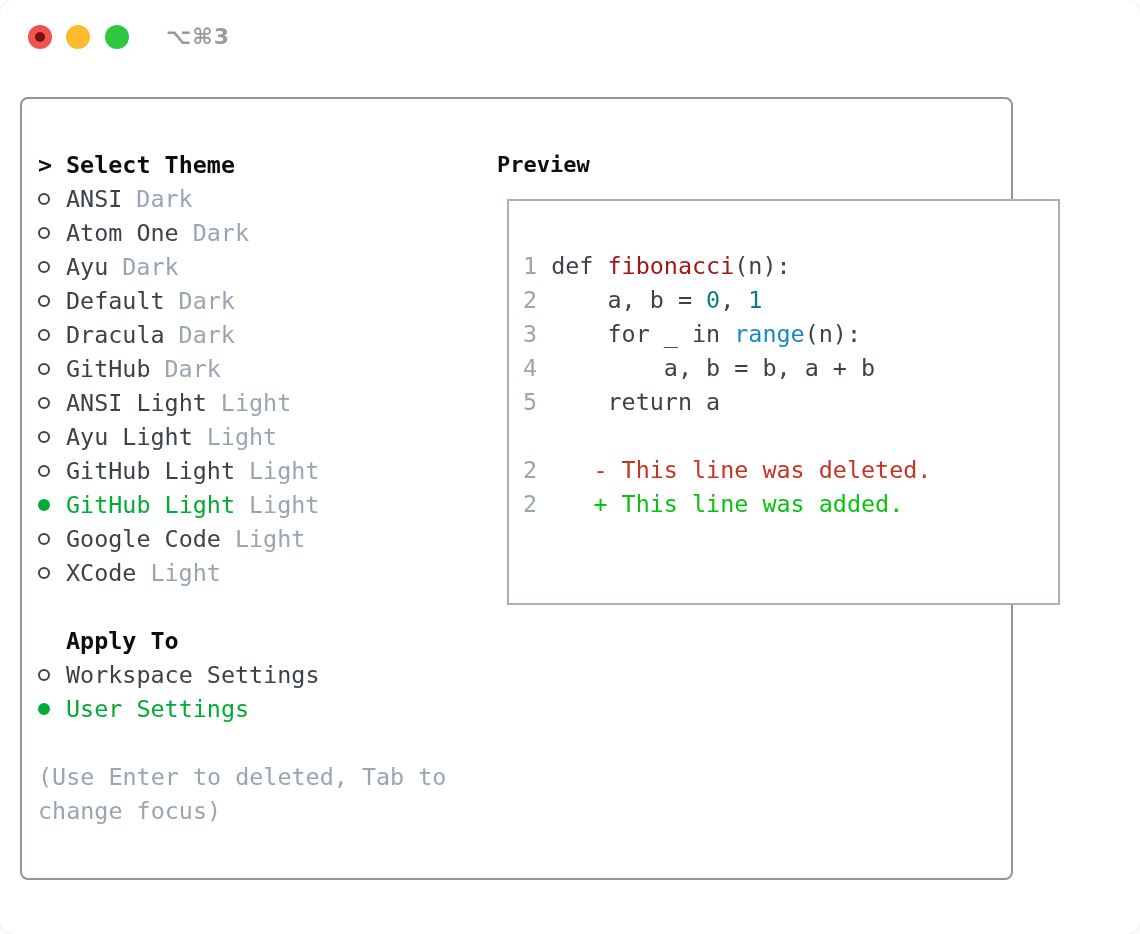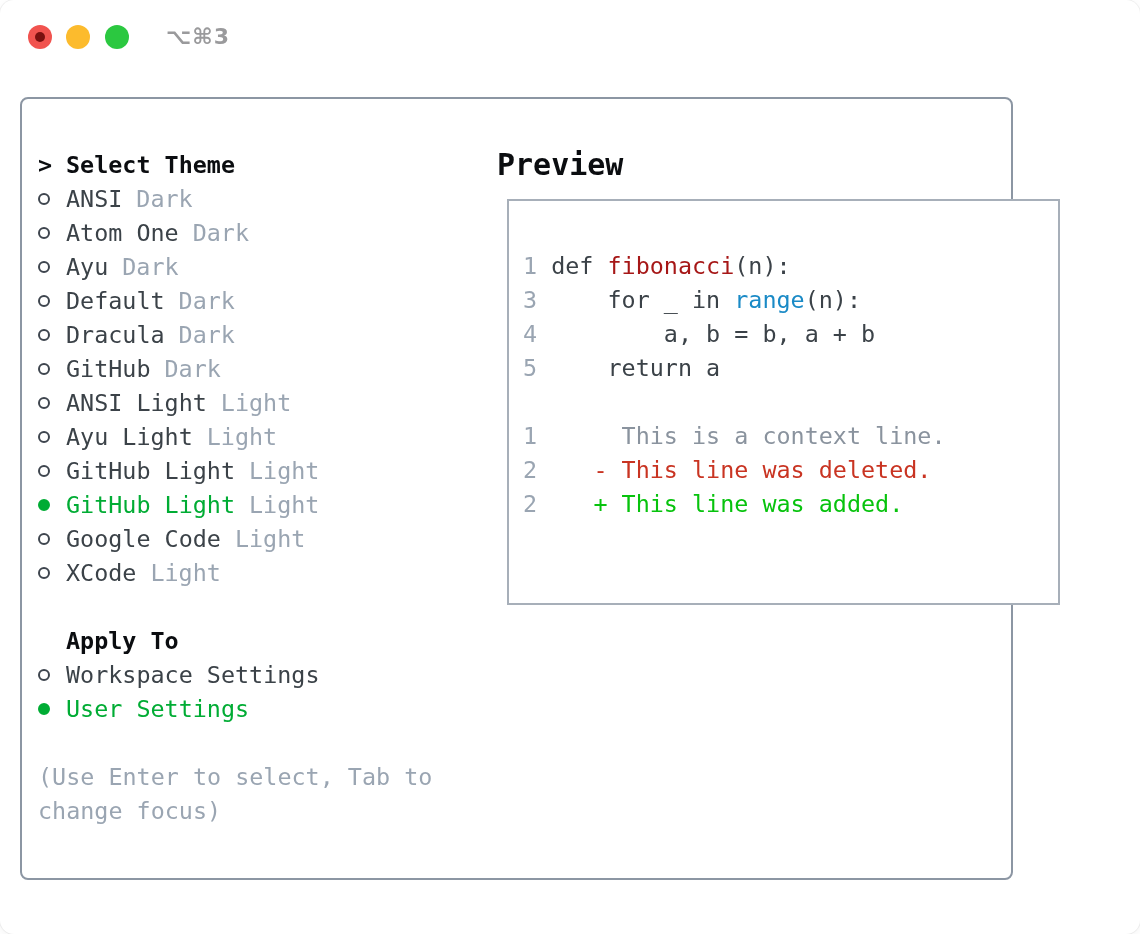--- a/index.html
+++ b/index.html
@@ -48,21 +48,21 @@
   .circle{width:12px;height:12px;box-sizing:border-box;border:2px solid #3E454E;
           border-radius:50%;display:inline-block;}
   .circle.sel{background:var(--accent-green);border-color:var(--accent-green);}
   .olabel{color:var(--text-dark);}
   .olabel.sel{color:var(--accent-green);}
   .tag{color:var(--muted);margin-left:14px;}
   .spacer{height:34px;}
   .hint-line{height:34px;line-height:34px;color:var(--muted);white-space:pre;}
   
   .preview-title{position:absolute;left:475px;top:49px;height:34px;line-height:34px;
-                 font-size:30px;font-weight:700;color:var(--heading);}
+                 font-size:22px;font-weight:700;color:var(--heading);}
   .preview-box{position:absolute;left:485px;top:100px;width:553px;height:406px;
                box-sizing:border-box;border:2px solid var(--preview-border);
                padding:48px 0 0 14px;background:#ffffff;overflow:hidden;}
   .pline{height:34px;line-height:34px;font-size:23.4px;white-space:pre;}
   .c-linenum{color:var(--muted);}
   .c-default{color:var(--text-dark);}
   .c-function{color:var(--syntax-function);}
   .c-number{color:var(--syntax-number);}
   .c-builtin{color:var(--syntax-builtin);}
   .c-context{color:var(--diff-context);}
@@ -109,31 +109,31 @@
         <span class="mark"></span><span class="hdr">Apply To</span>
       </div>
 
       <div id="apply-list">
           <div class="row"><span class="mark"><span class="circle"></span></span><span class="olabel">Workspace Settings</span></div>
           <div class="row"><span class="mark"><span class="circle sel"></span></span><span class="olabel sel">User Settings</span></div>
         </div>
 
       <div class="spacer"></div>
 
-      <div class="hint-line">(Use Enter to select, Tab to</div>
+      <div class="hint-line">(Use Enter to deleted, Tab to</div>
       <div class="hint-line">change focus)</div>
     </div>
 
     <div class="preview-title">Preview</div>
 
     <div class="preview-box" id="preview-box">
         <div class="pline"><span class="c-linenum">1</span><span class="c-default"> def </span><span class="c-function">fibonacci</span><span class="c-default">(n):</span></div>
+        <div class="pline"><span class="c-linenum">2</span><span class="c-default">     a, b = </span><span class="c-number">0</span><span class="c-default">, </span><span class="c-number">1</span></div>
         <div class="pline"><span class="c-linenum">3</span><span class="c-default">     for _ in </span><span class="c-builtin">range</span><span class="c-default">(n):</span></div>
         <div class="pline"><span class="c-linenum">4</span><span class="c-default">         a, b = b, a + b</span></div>
         <div class="pline"><span class="c-linenum">5</span><span class="c-default">     return a</span></div>
         <div class="pline"></div>
-        <div class="pline"><span class="c-linenum">1</span><span class="c-context">      This is a context line.</span></div>
         <div class="pline"><span class="c-linenum">2</span><span class="c-deleted">    - This line was deleted.</span></div>
         <div class="pline"><span class="c-linenum">2</span><span class="c-added">    + This line was added.</span></div>
       </div>
 
   </div>
 </div>
 
 </body></html>

